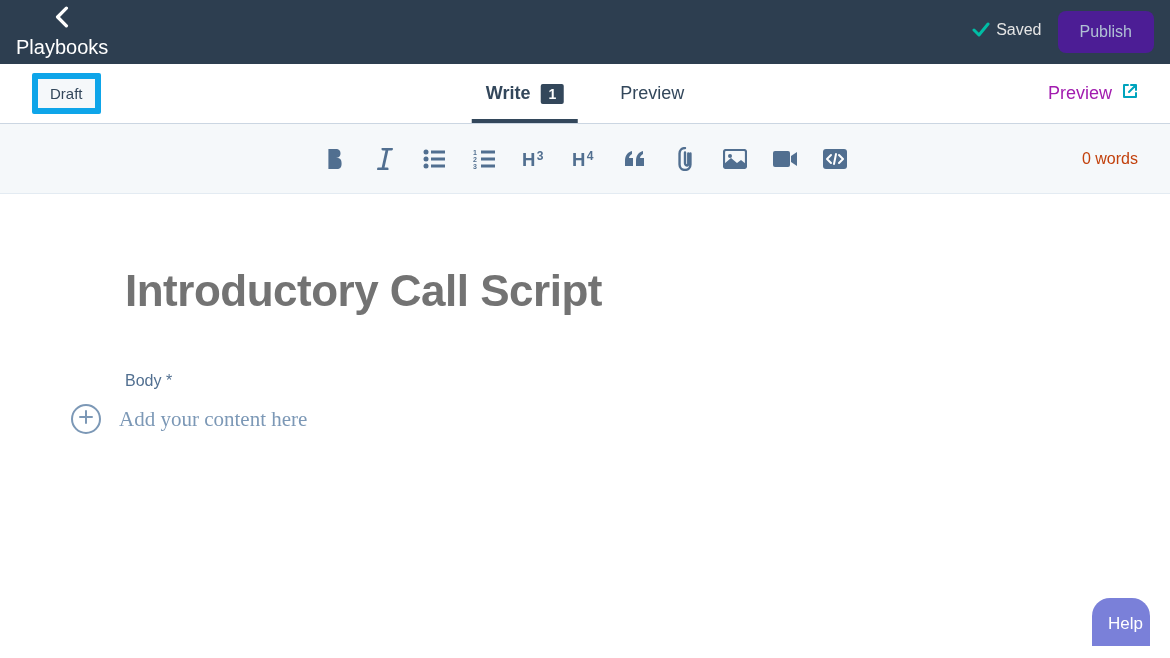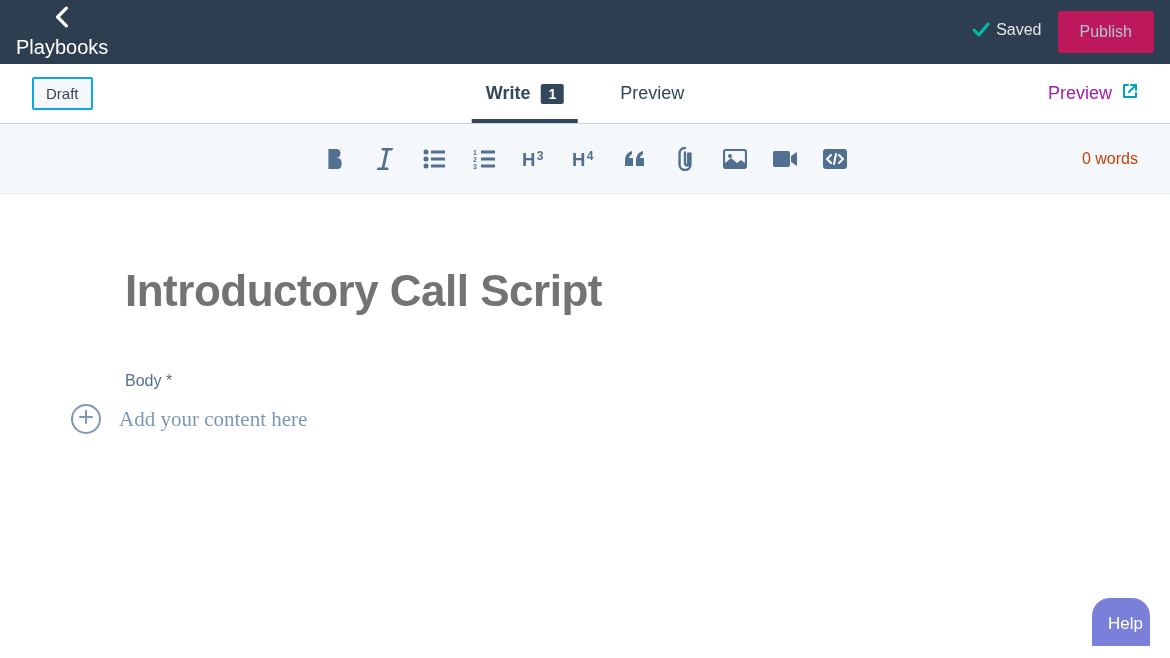--- a/index.html
+++ b/index.html
@@ -5,25 +5,25 @@
     * { margin: 0; padding: 0; box-sizing: border-box; }
     body { font-family: -apple-system, BlinkMacSystemFont, "Segoe UI", Helvetica, Arial, sans-serif; width: 1170px; height: 658px; overflow: hidden; background: #fff; }
 
     
     .header { background: #2d3e50; height: 64px; display: flex; align-items: center; justify-content: space-between; padding: 0 16px; }
     .header-left { display: flex; align-items: center; gap: 8px; flex-direction: column; }
     .back-chevron { width: 22px; height: 22px; display: flex; align-items: center; justify-content: center; cursor: pointer; }
     .header-title { color: #fff; font-size: 20px; font-weight: 500; }
     .header-right { display: flex; align-items: center; gap: 16px; }
     .saved-indicator { display: flex; align-items: flex-start; gap: 6px; color: #e5e5e5; font-size: 16px; }
-    .publish-btn { background: #be185d; color: #b0c1d4; border: none; padding: 12px 22px; font-size: 16px; font-weight: 500; border-radius: 3px; cursor: pointer; }
+    .publish-btn { background: #4c1d95; color: #b0c1d4; border: none; padding: 12px 22px; font-size: 16px; font-weight: 500; border-radius: 8px; cursor: pointer; }
 
     
     .tabs-row { height: 60px; border-bottom: 1px solid #cbd6e2; display: flex; align-items: center; position: relative; padding: 0 32px; }
-    .draft-badge { border: 2px solid #0ea5e9; background: #f5f8fa; color: #33475b; padding: 6px 12px; font-size: 15px; font-weight: 500; border-radius: 2px; }
+    .draft-badge { border: 6px solid #0ea5e9; background: #f5f8fa; color: #33475b; padding: 6px 12px; font-size: 15px; font-weight: 500; border-radius: 2px; }
     .tabs-center { position: absolute; left: 50%; transform: translateX(-50%); display: flex; align-items: stretch; height: 100%; gap: 28px; }
     .tab { display: flex; align-items: center; gap: 10px; font-size: 18px; color: #33475b; cursor: pointer; position: relative; padding: 0 14px; }
     .tab.active { font-weight: 600; }
     .tab.active::after { content: ""; position: absolute; bottom: 0; left: 0; right: 0; height: 4px; background: #33475b; }
     .tab-badge { background: #33475b; color: #fff; font-size: 14px; font-weight: 600; padding: 2px 8px; border-radius: 2px; min-width: 22px; text-align: center; }
     .preview-link { margin-left: auto; color: #a21caf; font-size: 18px; font-weight: 500; display: flex; align-items: center; gap: 10px; cursor: pointer; }
 
     
     .toolbar { height: 70px; background: #f5f8fa; border-bottom: 1px solid #e3ebf2; display: flex; align-items: center; position: relative; }
     .toolbar-tools { position: absolute; left: 50%; transform: translateX(-50%); display: flex; align-items: center; gap: 24px; }

